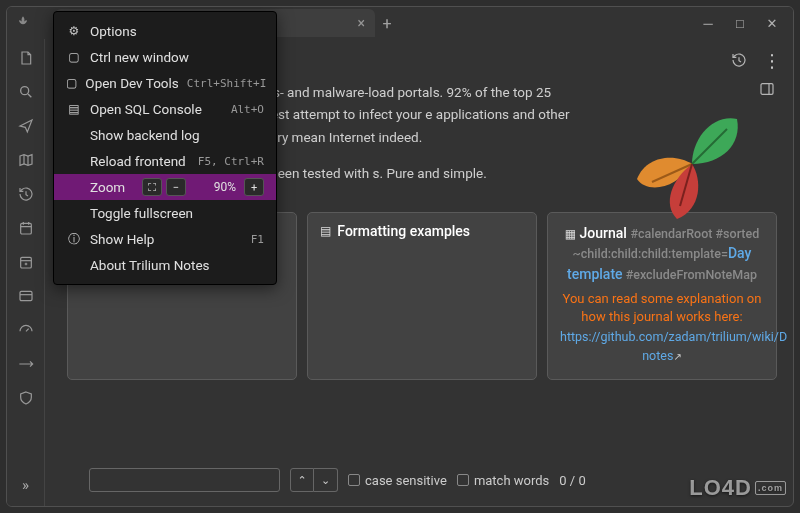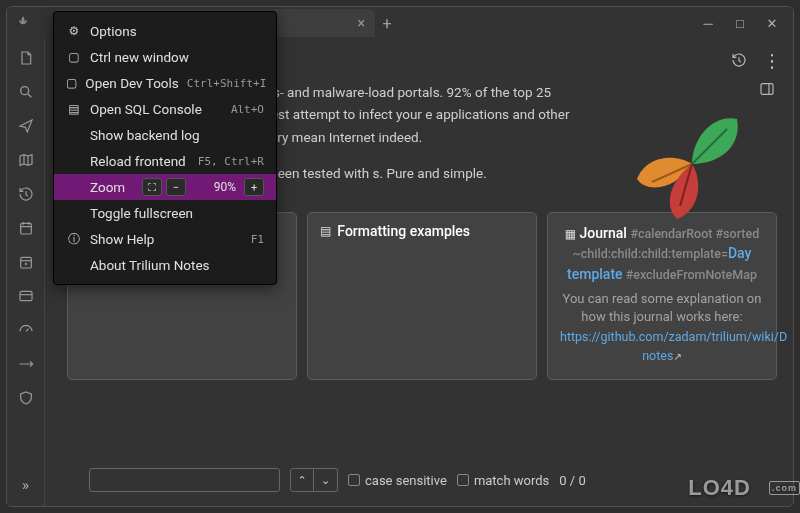--- a/index.html
+++ b/index.html
@@ -62,21 +62,21 @@
   .card {
     flex:1; min-width:0;
     background:#424242;
     border:1px solid #5a5a5a;
     border-radius:5px;
     padding:10px 12px 14px;
     font-size:13px;
   }
   .card h4 { font-weight:500; color:#fff; font-size:14px; display:flex; align-items:center; gap:6px; margin-bottom:6px;}
   .card .iconsq { font-size:12px; opacity:.8;}
-  .card-desc { color:#a3a3a3; font-size:13px; line-height:1.4;}
+  .card-desc { color:#f97316; font-size:13px; line-height:1.4;}
   .attr { color:#8a8a8a; font-size:12.5px;}
   .link { color:#5fa9e6; text-decoration:none; }
   .journal-card { font-size:12.5px; line-height:1.45;text-align:center;}
   .search-bar {
     height:32px; margin:8px 12px 10px 44px;
     display:flex; align-items:center; gap:10px;
     font-size:13px; color:#ccc;
   }
   .search-input {
     flex: 0 0 190px;
@@ -108,25 +108,25 @@
   }
   .menu-item .mi-icon{width:16px;text-align:center;opacity:.85;font-size:12px;}
   .menu-item .kbd{margin-left:auto;font-size:11px;color:#999;font-family:monospace;text-align:right;}
   .menu-item.highlight{background:#701a75;}
   .zoom-ctrl{margin-left:auto;display:flex;align-items:center;gap:4px;}
   .zoom-btn{width:20px;height:18px;border:1px solid #555;border-radius:3px;display:flex;align-items:center;justify-content:center;font-size:11px;background:#2a2a2a;}
   .zoom-val{font-size:12px;width:30px;text-align:center;margin-left:20px;}
   
   .panel-icon{position:absolute;top:42px;right:18px;opacity:.85;}
   .lo4d {
-    position:absolute; right:0; bottom:12px;
+    position:absolute; right:14px; bottom:12px;
     font-family: Arial, sans-serif; font-weight:700;
     font-size:22px; letter-spacing:1px;
     color:rgba(255,255,255,.55);
-    display:flex; align-items:center; gap:18px;
+    display:flex; align-items:center; gap:3px;
     z-index:60;
     text-shadow: 0 1px 3px rgba(0,0,0,.6);
   }
   .lo4d .ext{font-size:9px;border:1px solid rgba(255,255,255,.5);border-radius:2px;padding:1px 2px;font-weight:600;}
   svg { display:block; }
 </style>
 </head>
 <body>
 
 <div class="window">

